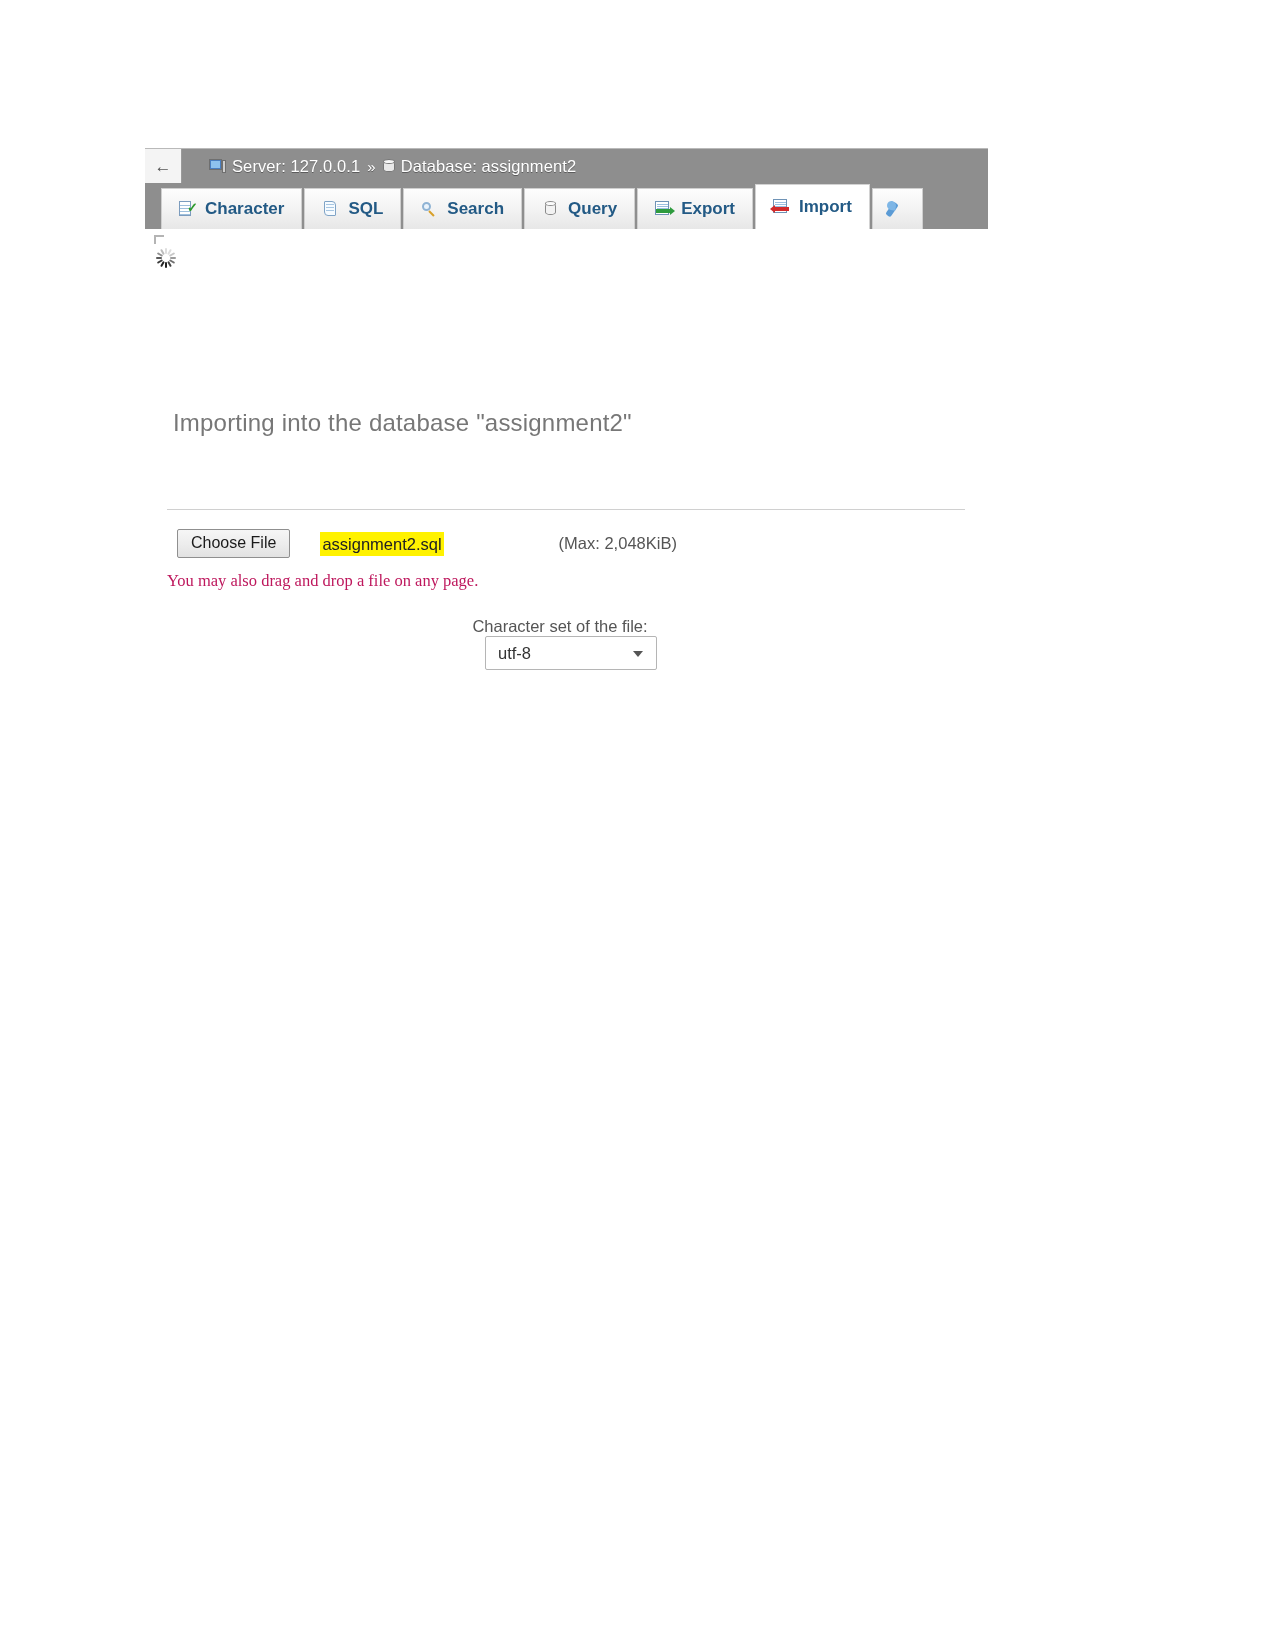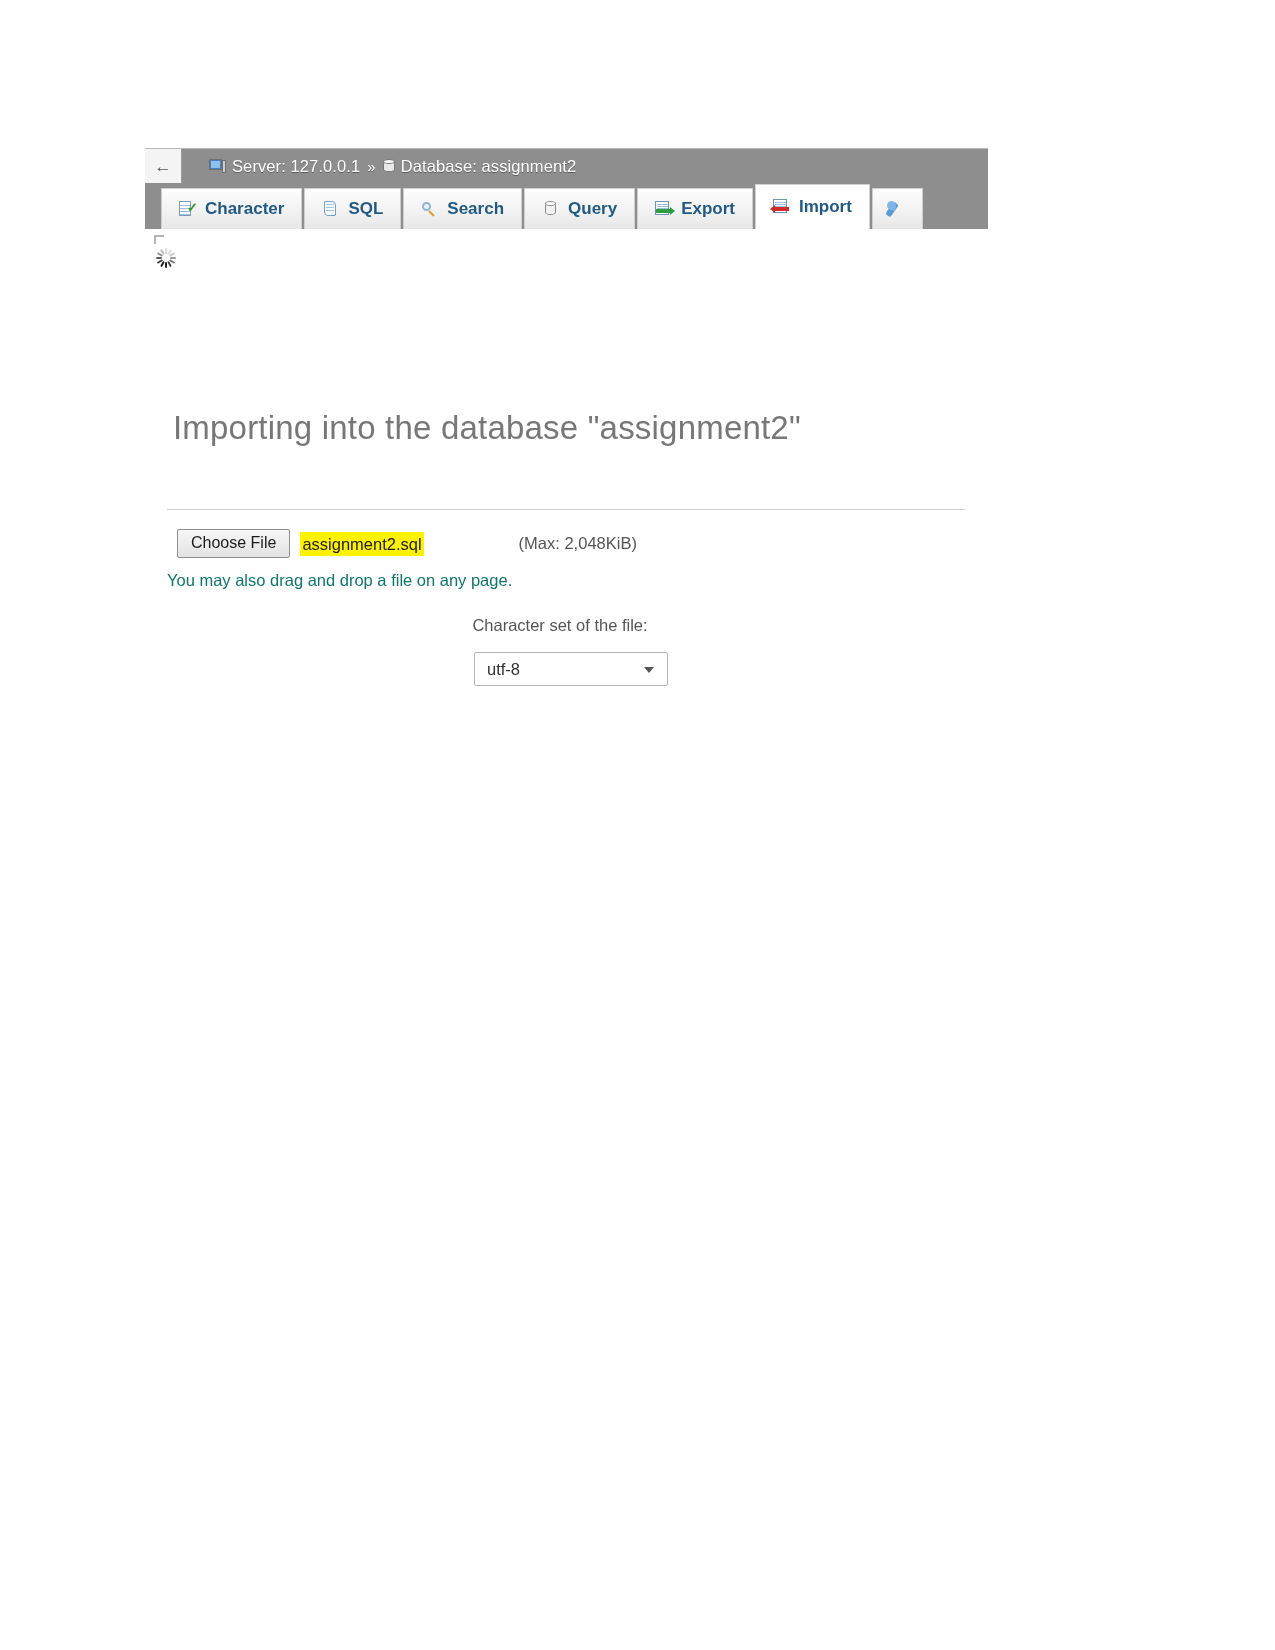--- a/index.html
+++ b/index.html
@@ -284,21 +284,21 @@
     margin-left: -1px; margin-top: -10px;
     background: #222;
     transform-origin: 1px 10px;
     border-radius: 1px;
   }
 
   #page-title {
     position: absolute;
     left: 28px;
     top: 180px;
-    font-size: 33px;
+    font-size: 24px;
     font-weight: normal;
     color: #777777;
     white-space: nowrap;
     letter-spacing: .2px;
   }
 
   #fieldset {
     position: absolute;
     left: 22px;
     top: 280px;
@@ -331,20 +331,21 @@
     color: #555555;
     margin-top: 13px;
     margin-left: 10px;
   }
 
   .file-row {
     display: flex;
     align-items: center;
     margin-top: 9px;
     margin-left: 10px;
+    gap: 20px;
   }
   #choose-file-button {
     font-family: "Liberation Sans", sans-serif;
     font-size: 16px;
     color: #1a1a1a;
     background: linear-gradient(to bottom, #f6f6f6 0%, #ededed 50%, #e2e2e2 100%);
     border: 1px solid #8f8f8f;
     border-radius: 2px;
     padding: 4px 13px 5px 13px;
     line-height: 18px;
@@ -360,47 +361,47 @@
   }
   #max-size-note {
     margin-left: 95px;
     font-size: 16.5px;
     color: #555555;
     white-space: nowrap;
   }
 
   .dragdrop-note {
     font-size: 16.5px;
-    color: #0f766e;
+    color: #be185d;
     margin-top: 13px;
+    font-family: Liberation Serif, serif;
   }
 
   .charset-row {
     display: flex;
     align-items: center;
     margin-top: 26px;
     margin-left: 10px;
     flex-direction: column;
   }
   .charset-label {
     font-size: 16.5px;
     color: #555555;
     margin-right: 22px;
   }
   #charset-select {
     position: relative;
-    width: 194px;
+    width: 172px;
     height: 34px;
     background: #ffffff;
     border: 1px solid #b5b5b5;
     border-radius: 2px;
     display: flex;
     align-items: center;
     box-sizing: border-box;
-    margin-top: 17px;
   }
   #charset-select .val {
     font-size: 16.5px;
     color: #333333;
     padding-left: 12px;
   }
   #charset-select .caret {
     position: absolute;
     right: 13px; top: 50%;
     margin-top: -2px;

